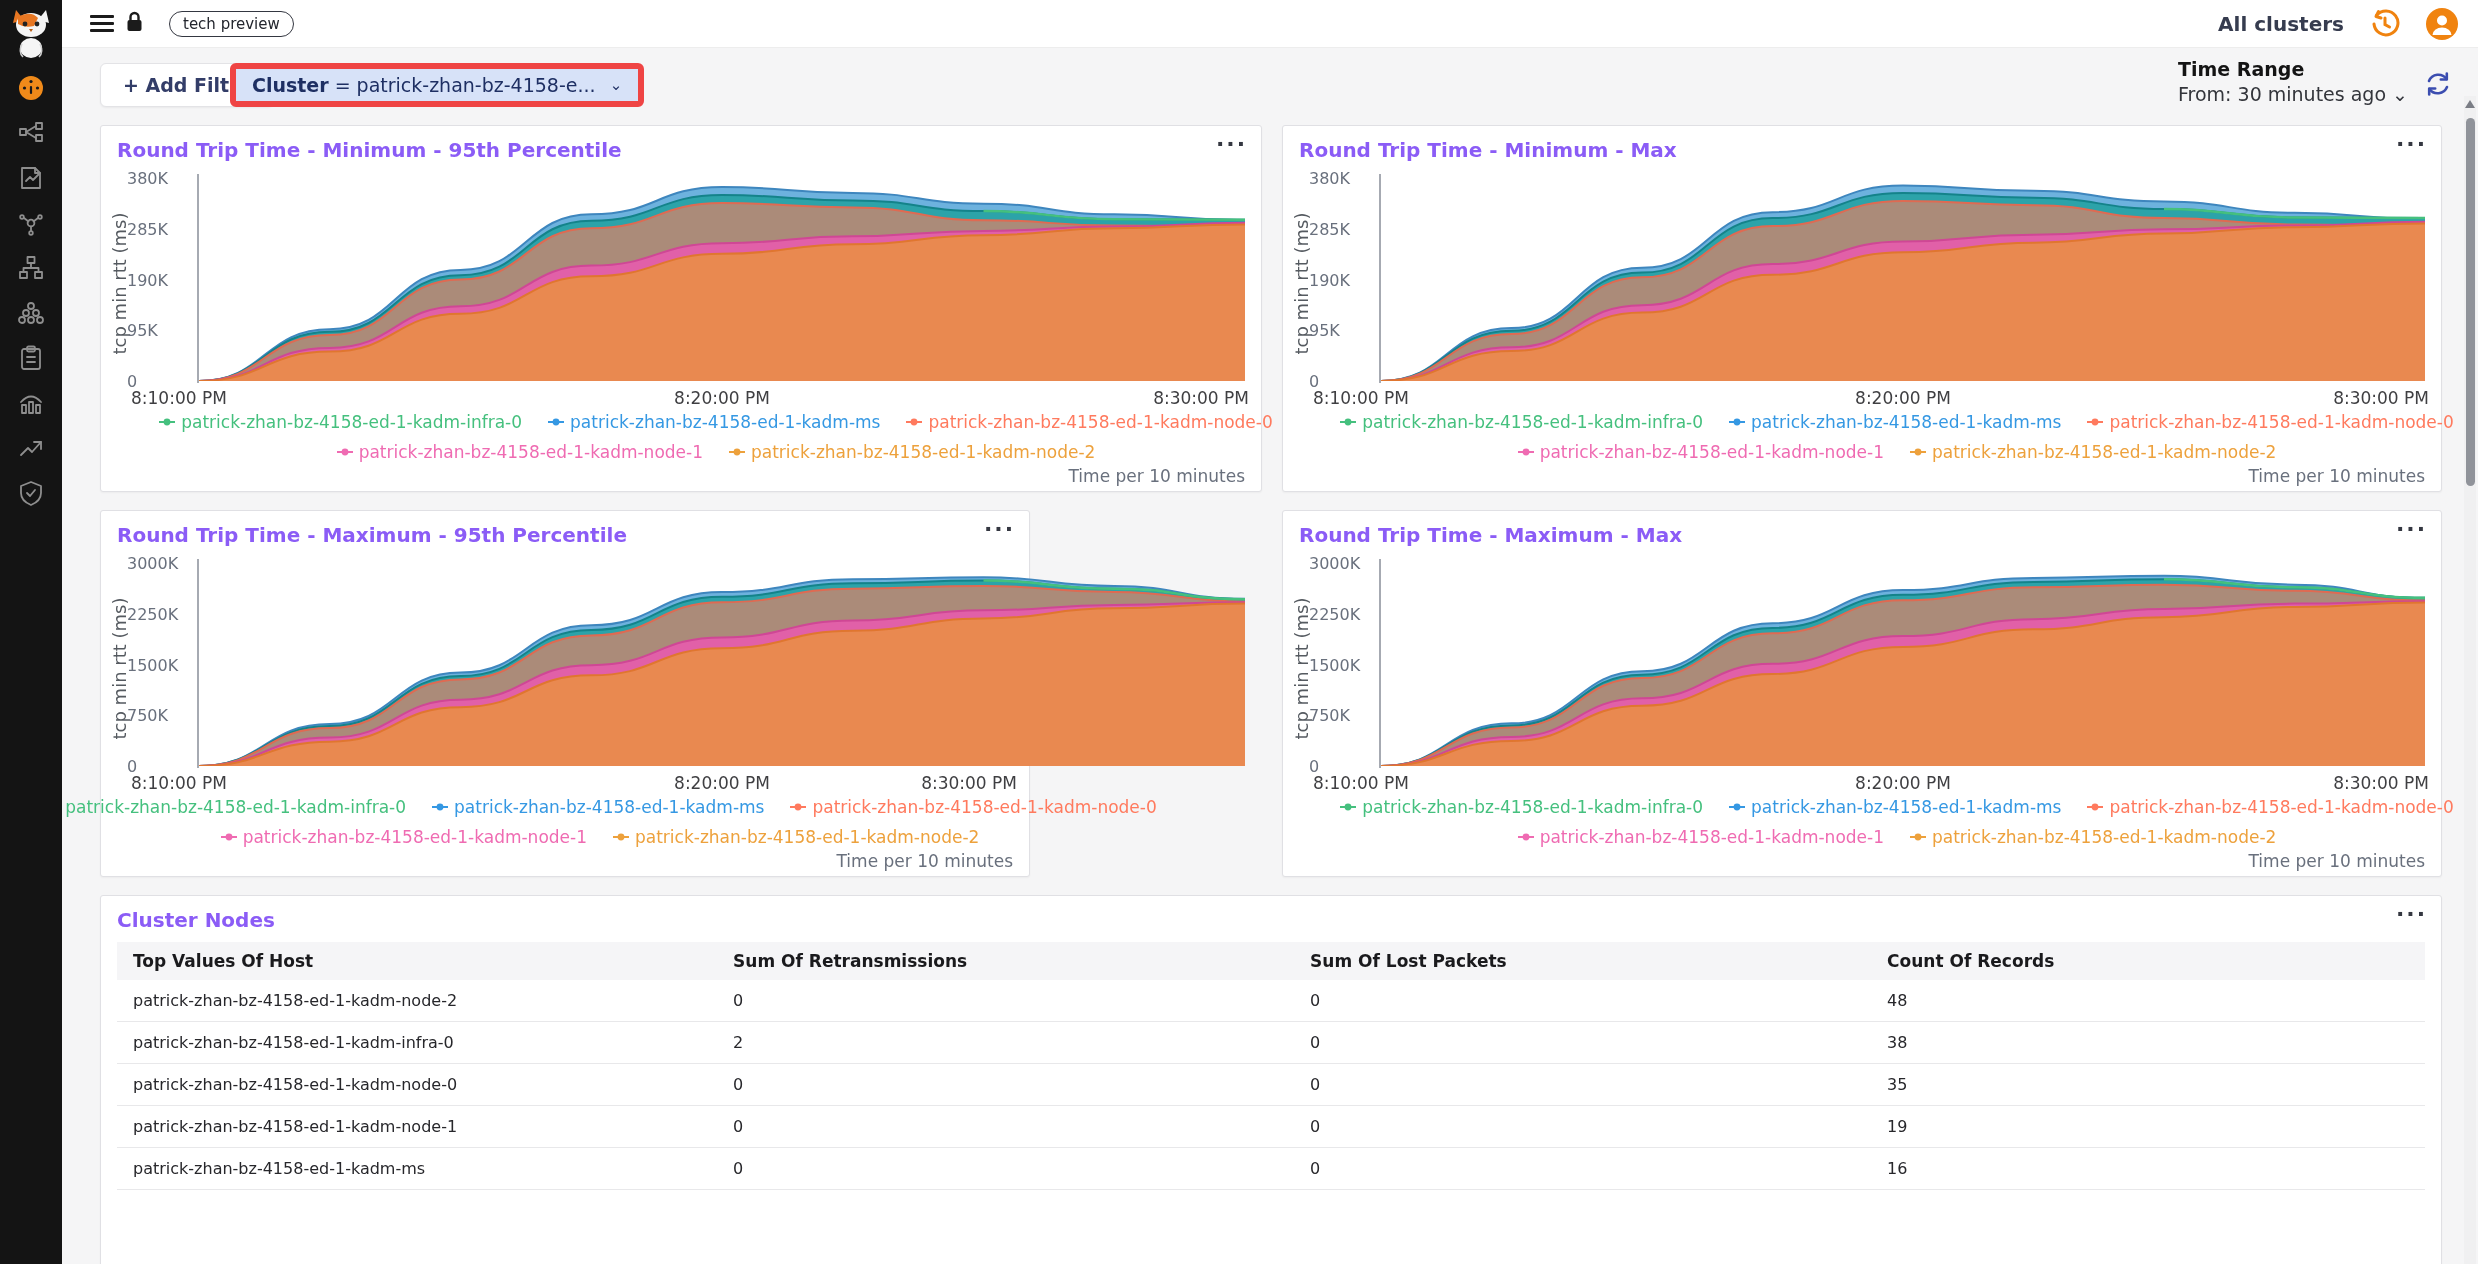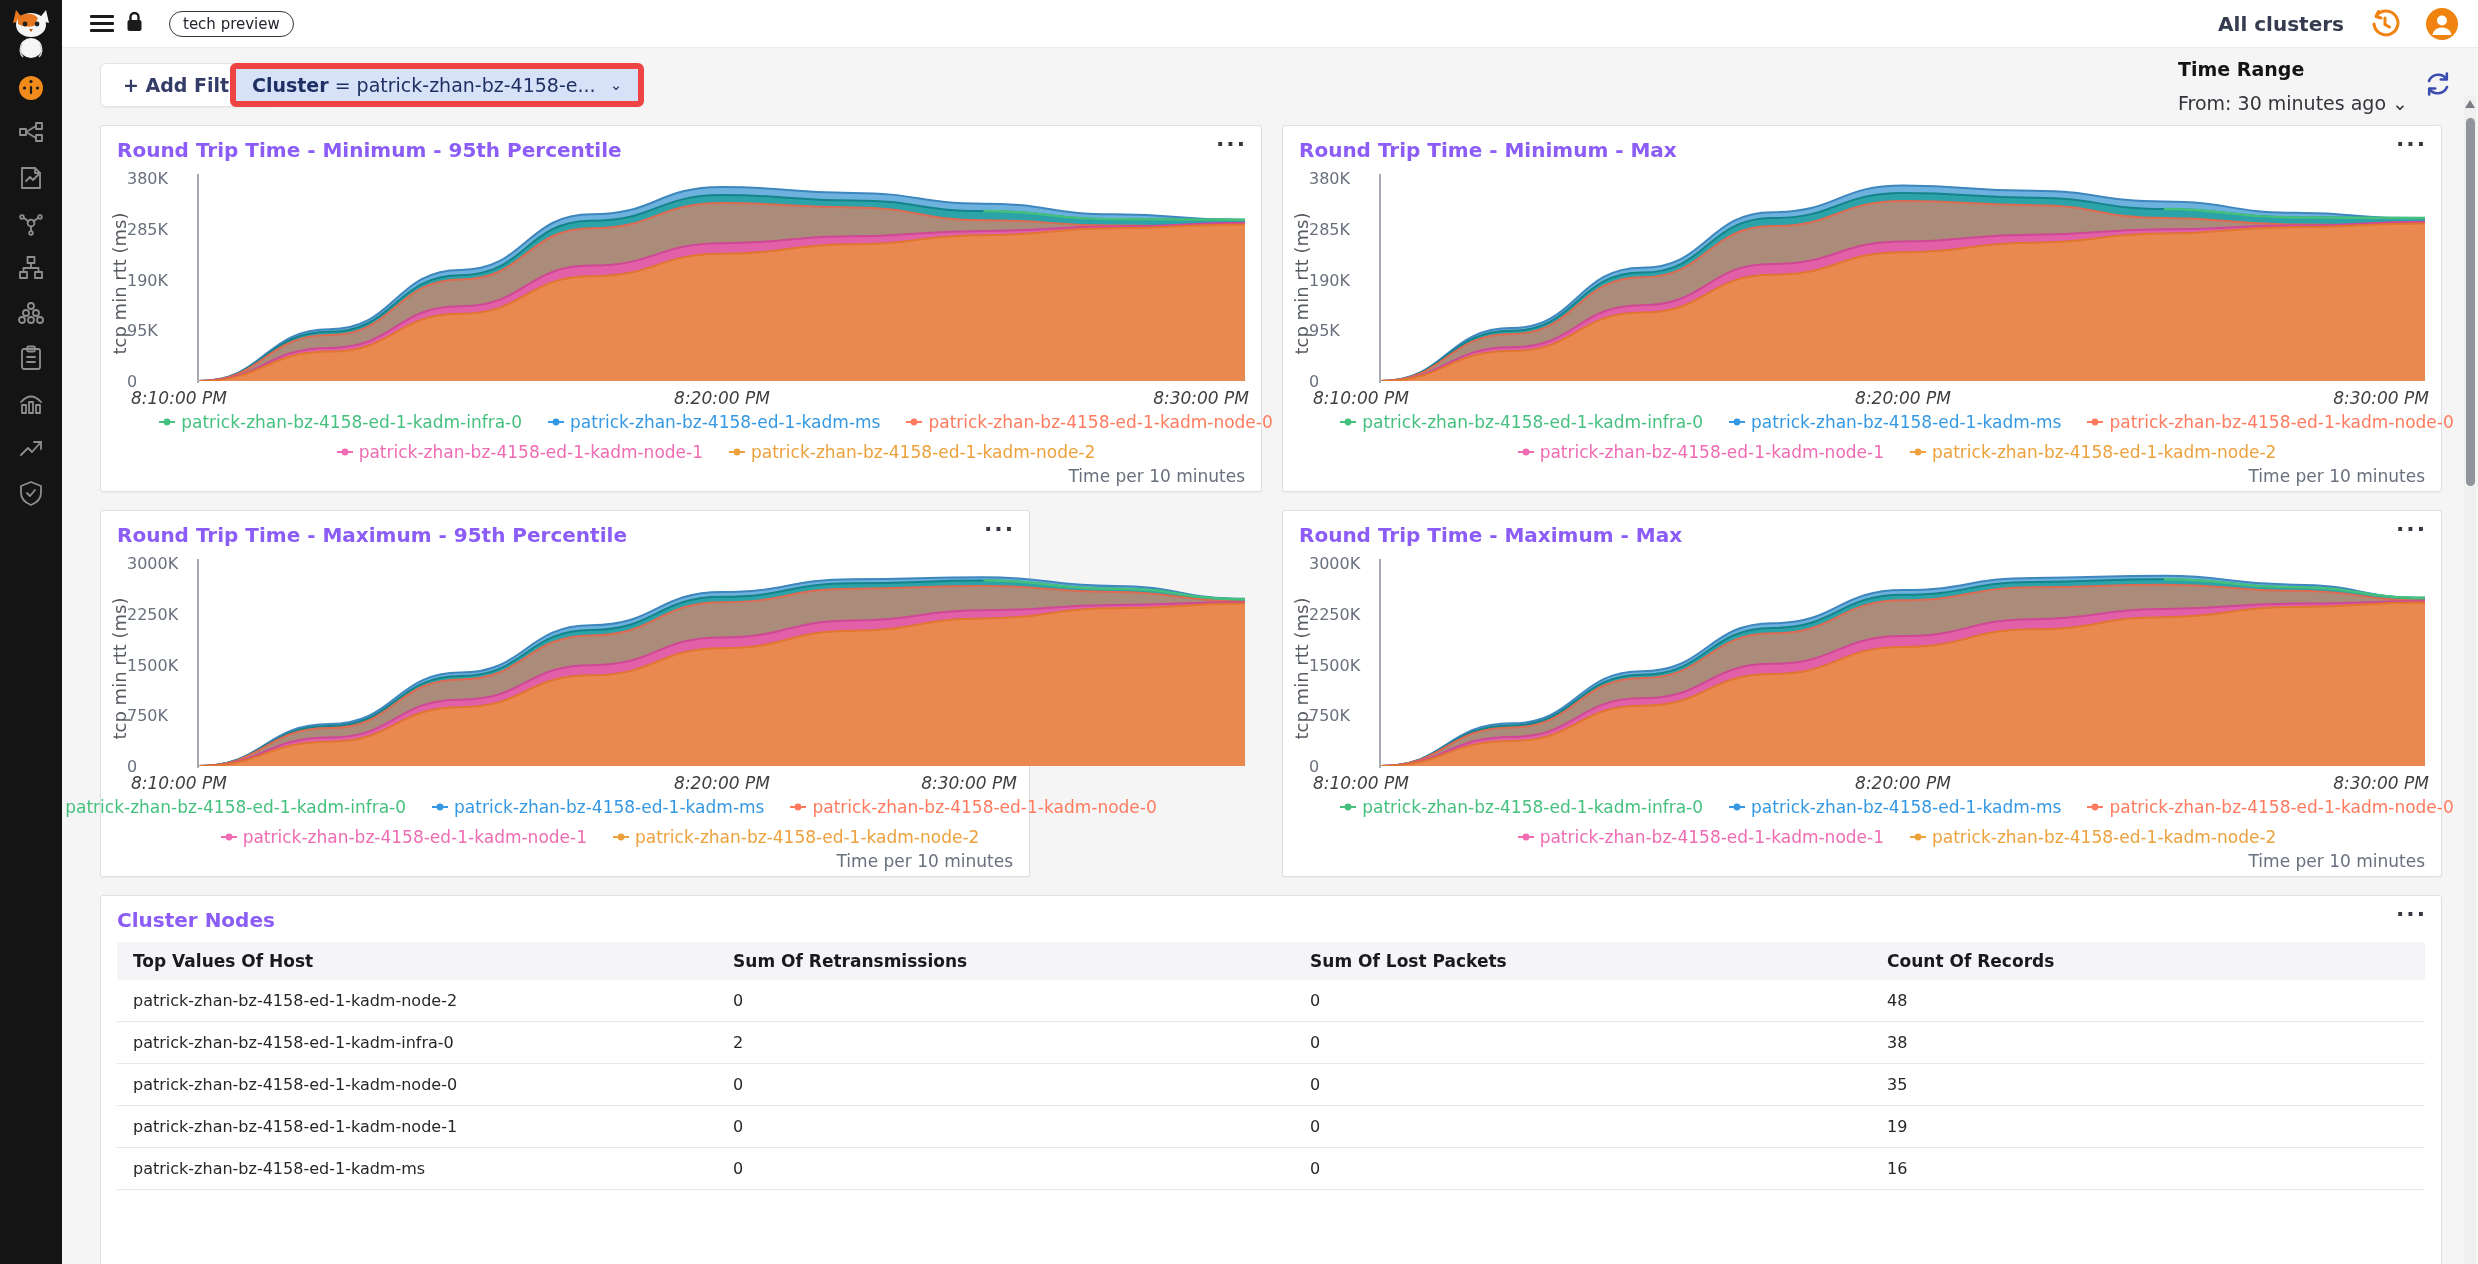--- a/index.html
+++ b/index.html
@@ -34,34 +34,34 @@
   .add-filter { position:absolute; left:38px; top:15px; height:44px; background:#fff; border:1px solid #e3e3e6;
     border-radius:6px; padding:0 22px; font-size:19px; font-weight:600; color:#333d68; display:flex; align-items:center; cursor:pointer;
     box-shadow:0 1px 2px rgba(0,0,0,.05); }
   .cluster-pill { position:absolute; left:168px; top:15px; height:44px; background:#d7e2f8; border:6px solid #ef4444;
     border-radius:6px; padding:0 16px; font-size:19px; color:#1e2f63; display:flex; align-items:center; gap:6px; cursor:pointer; }
   .cluster-pill b { font-weight:bold; }
   .pill-chevron { font-size:15px; margin-left:8px; color:#1e2f63; }
 
   .time-range { position:absolute; right:70px; top:10px; text-align:left; }
   .time-range .tr-label { font-size:19px; font-weight:bold; color:#141414; }
-  .time-range .tr-from { font-size:19px; color:#33353b; margin-top:12px; cursor:pointer; white-space:nowrap; }
+  .time-range .tr-from { font-size:19px; color:#33353b; margin-top:3px; cursor:pointer; white-space:nowrap; }
   .refresh-btn { position:absolute; right:26px; top:22px; width:28px; height:28px; cursor:pointer; }
 
   
   .panel { position:absolute; background:#fff; border:1px solid #e0e0e4; border-radius:3px; box-shadow:0 1px 2px rgba(0,0,0,.04); }
   .panel-title { position:absolute; left:16px; top:12px; font-size:20px; font-weight:bold; color:#8b5cf6; white-space:nowrap; }
   .panel-menu { position:absolute; right:14px; top:0px; font-size:22px; font-weight:bold; letter-spacing:2px; color:#343741; cursor:pointer; }
 
   .chart-ylabel { position:absolute; left:-52px; top:148px; width:140px; text-align:center; font-size:18px; color:#555a60;
     transform:rotate(-90deg); white-space:nowrap; }
   .ytick { position:absolute; width:62px; text-align:left; font-size:16px; color:#69707d; transform:translateY(-50%); left:26px; }
   .axis-line { position:absolute; left:96px; top:48px; width:2px; height:209px; background:#a6aab2; }
   .plot { position:absolute; left:98px; top:50px; }
-  .xtick { position:absolute; top:262px; font-size:17px; color:#3f3f42; white-space:nowrap;font-style:italic; }
+  .xtick { position:absolute; top:262px; font-size:17px; color:#3f3f42; white-space:nowrap; }
   .legend-row { position:absolute; left:90px; right:20px; display:flex; justify-content:center; gap:26px; }
   .legend-item { display:flex; align-items:center; gap:6px; font-size:17px; white-space:nowrap; cursor:pointer; }
   .chart-footer { position:absolute; right:16px; top:340px; font-size:17px; color:#69707d; }
 
   
   .tbl { position:absolute; left:16px; right:16px; top:46px; border-collapse:collapse; width:calc(100% - 32px); table-layout:fixed; }
   .tbl th { background:#f5f5f7; text-align:left; font-size:17px; font-weight:bold; color:#1a1a1d; padding:9px 8px 9px 16px; }
   .tbl td { font-size:16px; color:#27272b; padding:11px 8px 11px 16px; border-bottom:1px solid #e8e8ea; background:#fff; }
 
   

